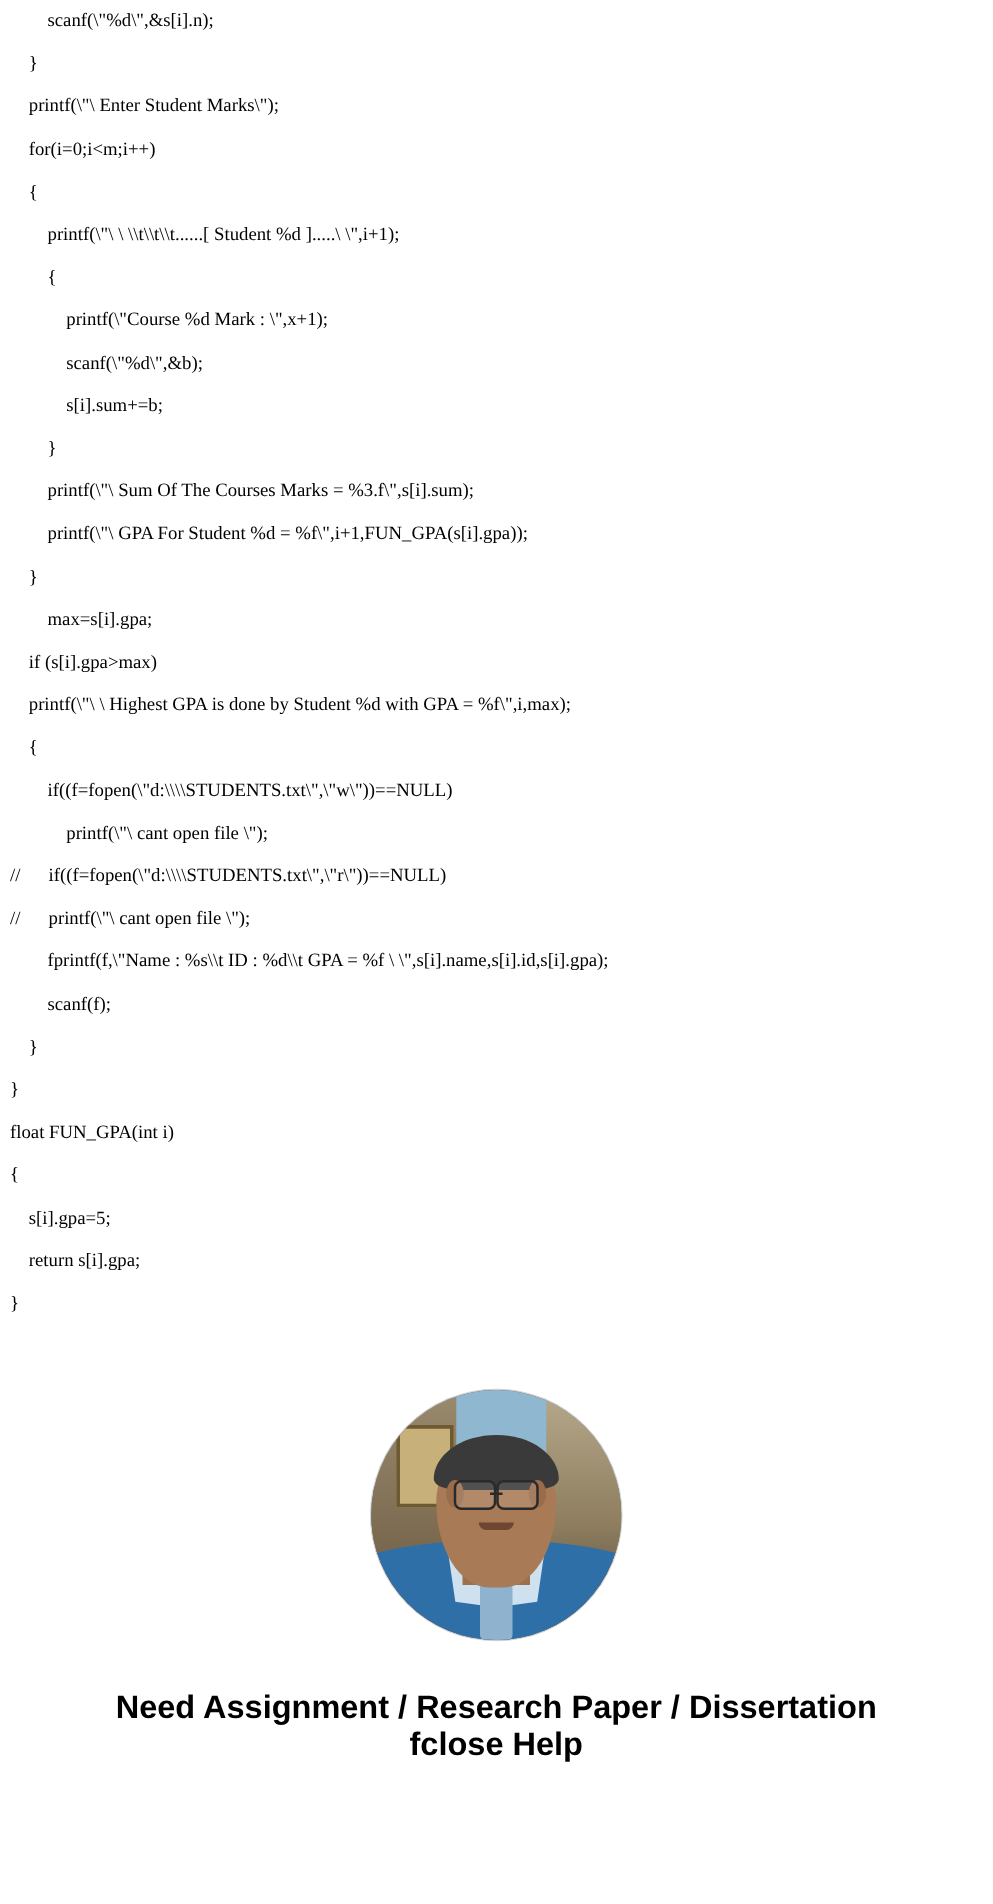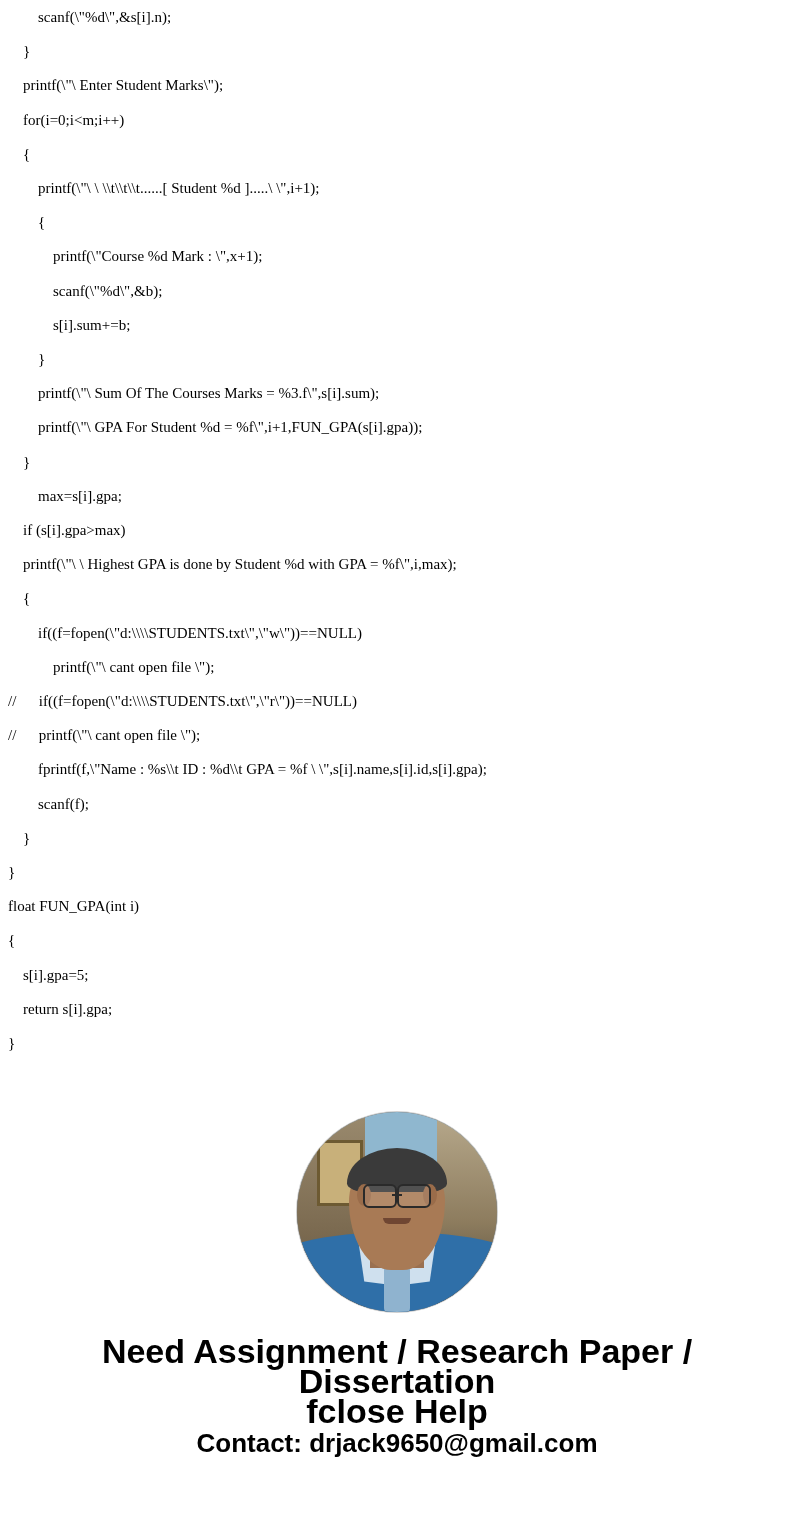--- a/index.html
+++ b/index.html
@@ -157,24 +157,24 @@
   .av-mouth {
     position: absolute;
     top: 53%;
     left: 50%;
     transform: translateX(-50%);
     width: 28px; height: 6px;
     background: #6f4632;
     border-radius: 0 0 10px 10px;
   }
   .promo-text {
-    margin-top: 24px;
+    margin-top: 38px;
     font-family: "Liberation Sans", sans-serif;
     font-weight: bold;
-    font-size: 34px;
+    font-size: 26px;
     line-height: 30px;
     color: #000000;
     padding: 0 18px;
   }
   .promo-line-2 {
     margin-top: 0;
   }
   .promo-contact {
     margin-top: 2px;
     font-family: "Liberation Sans", sans-serif;
@@ -243,16 +243,15 @@
         <div class="av-glass-r"></div>
         <div class="av-bridge"></div>
         <div class="av-mouth"></div>
       </div>
     </div>
 
     <div class="promo-text">
       <div>Need Assignment / Research Paper / Dissertation</div>
       <div class="promo-line-2">fclose Help</div>
     </div>
-    <div class="promo-contact">Contact: drjack9650@gmail.com</div>
   </div>
 
 </div>
 
 </body></html>

